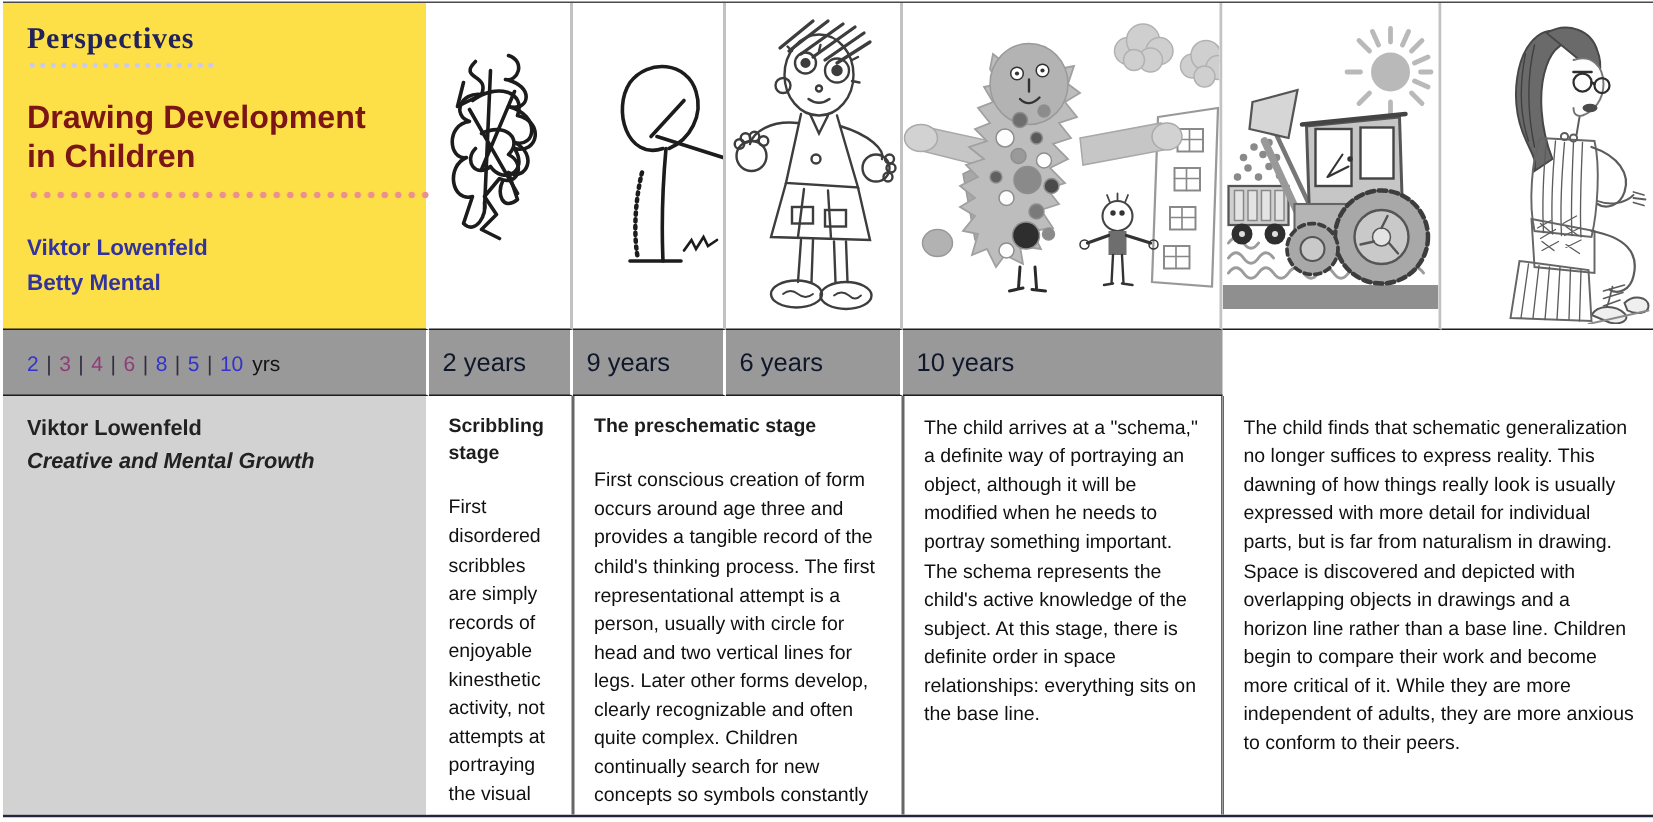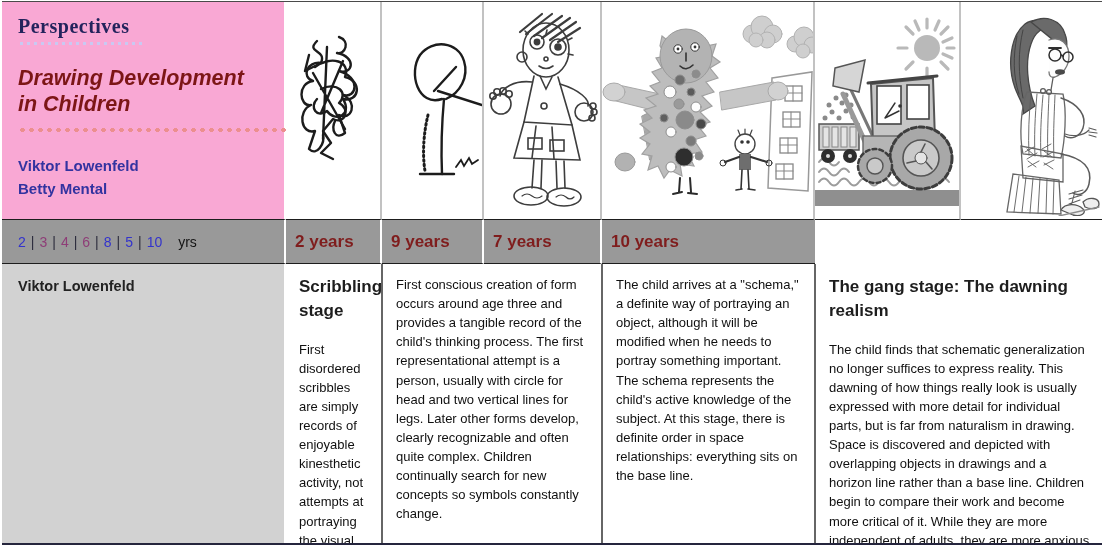--- a/index.html
+++ b/index.html
@@ -10,62 +10,62 @@
     display:grid;
     grid-template-columns:284px 96px 102px 118px 213px 146px 143px;
     grid-template-rows:218px 44px 282px;
     border-top:1px solid #4a4a4a;
     border-bottom:2px solid #25253d;
     background:#fff;
     overflow:hidden;
   }
   
   .cell-info {
-    background:#f9a8d4; border-right:2px solid #fff;
+    background:#fde047; border-right:2px solid #fff;
     padding:13px 16px 0 16px;
   }
   .eyebrow { font-family:"Liberation Serif","DejaVu Serif",serif; font-weight:bold;
     font-size:20px; color:#23235c; letter-spacing:.5px; }
   .dots-blue { width:128px; height:7px; margin:2px 0 18px 0;
     background-image:radial-gradient(circle,#c9c9f2 1.6px,transparent 1.9px);
     background-size:7px 7px; background-position:0 50%; }
-  .title { font-size:21.5px; font-weight:bold; color:#7c1616; line-height:1.23;font-style:italic; }
+  .title { font-size:21.5px; font-weight:bold; color:#7c1616; line-height:1.23; }
   .dots-pink { width:268px; height:8px; margin:8px 0 20px 0;
     background-image:radial-gradient(circle,#ec8f8f 2.1px,transparent 2.4px);
     background-size:9px 8px; background-position:0 50%; }
   .author-link { display:block; font-size:15px; font-weight:bold; color:#3333a0;
     line-height:1.55; text-decoration:none; cursor:pointer; }
   .cell-draw { background:#fff; border-right:2px solid #c2c2c2;
     display:flex; align-items:center; justify-content:center; overflow:hidden; }
   .cell-draw.last { border-right:none; }
   .r1 { border-bottom:1px solid #1d1d1d; }
   
   .cell-agenav, .cell-year {
     background:#999999; border-right:2px solid #fff; border-bottom:1px solid #1d1d1d;
     display:flex; align-items:center;
   }
   .cell-agenav { padding-left:16px; font-size:14px; }
   .cell-agenav .sep { color:#2e2e3e; margin:0 5px; }
-  .cell-agenav .yrs { color:#141414; margin-left:16px; }
+  .cell-agenav .yrs { color:#141414; margin-left:6px; }
   .agelink { text-decoration:none; cursor:pointer; color:#3333cc; }
   .agelink.visited { color:#8e3d77; }
-  .cell-year { padding-left:9px; font-size:17px; font-weight:bold; color:#7f1d1d; }
+  .cell-year { padding-left:9px; font-size:17px; font-weight:normal; color:#0f172a; }
   .cell-year.last { border-right:none; }
   
   .cell-author {
     background:#d2d2d2; padding:12px 16px; border-right:2px solid #fff;
     font-size:14.5px; color:#222; grid-column:1;
   }
   .cell-author .name { font-weight:bold; line-height:1.5; }
   .cell-author .book { font-weight:bold; font-style:italic; line-height:1.5; }
   .cell-stage { background:#fff; border-right:1px solid #666; border-left:1px solid #666;
     padding:11px 13px 0 13px; overflow:hidden; }
   .cell-stage.first { border-left:none; }
   .cell-stage.last { border-right:none; }
-  .stage-title { font-size:17px; font-weight:bold; color:#1d1d1d; line-height:1.4;
+  .stage-title { font-size:13px; font-weight:bold; color:#1d1d1d; line-height:1.4;
     margin-bottom:17px; }
   .stage-body { font-size:13px; color:#101010; line-height:1.47; }
   .c2 { grid-column:2; }
   .c34 { grid-column:3 / span 2; }
   .c5 { grid-column:5; }
   .c67 { grid-column:6 / span 2; }
   svg { display:block; }
 </style>
 </head>
 <body>
@@ -296,38 +296,39 @@
       <span class="sep">|</span>
       <a class="agelink">8</a>
       <span class="sep">|</span>
       <a class="agelink">5</a>
       <span class="sep">|</span>
       <a class="agelink">10</a>
     <span class="yrs">yrs</span>
   </div>
   <div class="cell-year">2 years</div>
   <div class="cell-year">9 years</div>
-  <div class="cell-year">7 years</div>
+  <div class="cell-year">6 years</div>
   <div class="cell-year last">10 years</div>
 
   <div class="cell-author">
     <div class="name">Viktor Lowenfeld</div>
+    <div class="book">Creative and Mental Growth</div>
   </div>
 
   <div class="cell-stage first c2">
     <div class="stage-title">Scribbling stage</div>
     <div class="stage-body">First disordered scribbles are simply records of enjoyable kinesthetic activity, not attempts at portraying the visual world. After six months of</div>
   </div>
 
   <div class="cell-stage c34">
+    <div class="stage-title">The preschematic stage</div>
     <div class="stage-body">First conscious creation of form occurs around age three and provides a tangible record of the child's thinking process. The first representational attempt is a person, usually with circle for head and two vertical lines for legs. Later other forms develop, clearly recognizable and often quite complex. Children continually search for new concepts so symbols constantly change.</div>
   </div>
 
   <div class="cell-stage c5">
     <div class="stage-body">The child arrives at a "schema," a definite way of portraying an object, although it will be modified when he needs to portray something important. The schema represents the child's active knowledge of the subject. At this stage, there is definite order in space relationships: everything sits on the base line.</div>
   </div>
 
   <div class="cell-stage last c67">
-    <div class="stage-title">The gang stage: The dawning realism</div>
     <div class="stage-body">The child finds that schematic generalization no longer suffices to express reality. This dawning of how things really look is usually expressed with more detail for individual parts, but is far from naturalism in drawing. Space is discovered and depicted with overlapping objects in drawings and a horizon line rather than a base line. Children begin to compare their work and become more critical of it. While they are more independent of adults, they are more anxious to conform to their peers.</div>
   </div>
 
 </div>
 
 </body></html>

